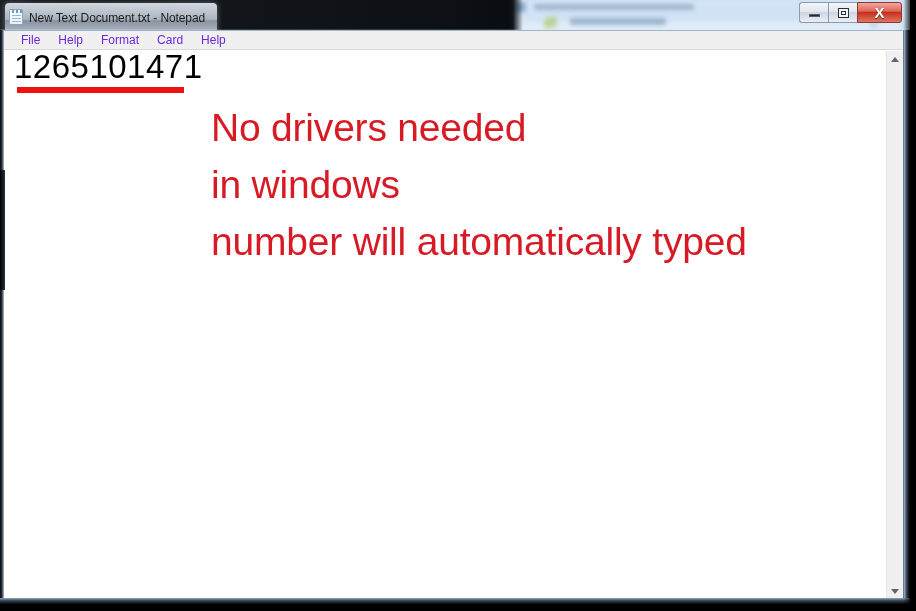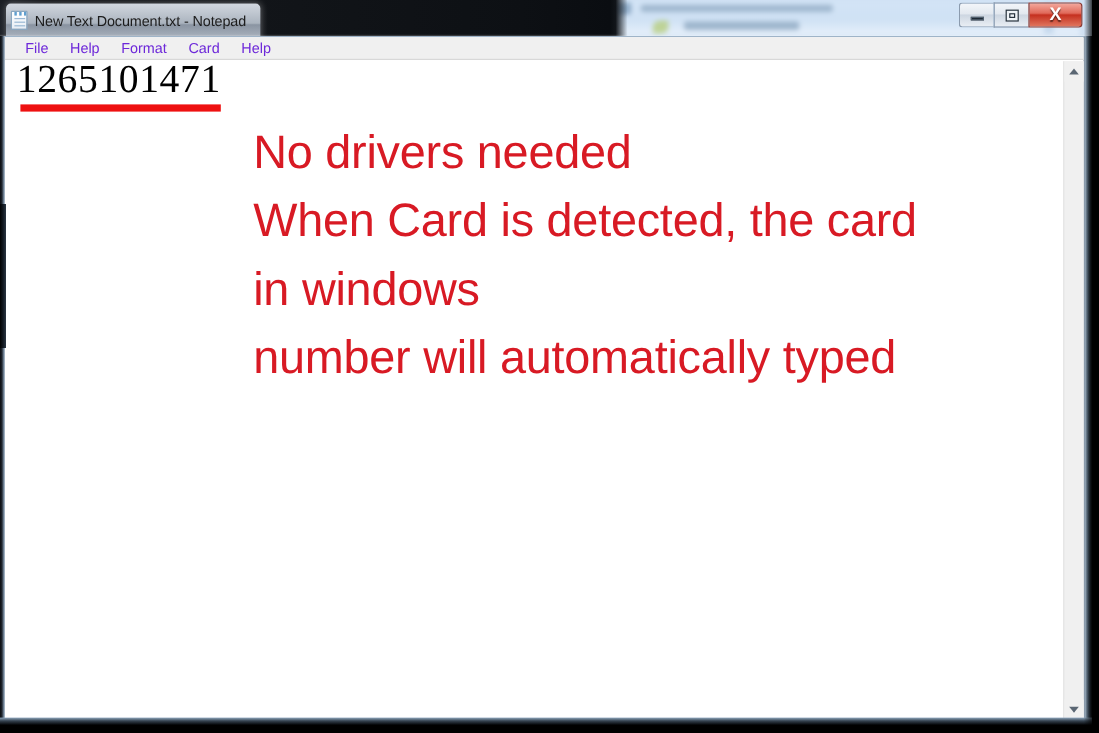--- a/index.html
+++ b/index.html
@@ -258,21 +258,21 @@
     right: 17px;
     bottom: 0;
     background: #fff;
     overflow: hidden;
   }
 
   #card-number {
     position: absolute;
     left: 10px;
     top: -2px;
-    font-family: Liberation Serif, serif;
+    font-family: Liberation Sans, sans-serif;
     font-size: 33px;
     line-height: 36px;
     color: #000;
     letter-spacing: 0.5px;
     white-space: pre;
   }
   #card-underline {
     position: absolute;
     left: 13px;
     top: 36px;
@@ -427,21 +427,20 @@
         <div class="menu-item">Card</div>
         <div class="menu-item">Help</div>
       </div>
 
       <div id="textarea">
         <div id="card-number">1265101471</div>
         <div id="card-underline"></div>
 
         <div id="annotation">
           <div class="ann-line">No drivers needed</div>
-          <div class="ann-line">When Card is detected, the card</div>
           <div class="ann-line">in windows</div>
           <div class="ann-line">number will automatically typed</div>
         </div>
       </div>
 
       <div id="scrollbar">
         <div class="sb-arrow up">
           <span class="tri up"></span>
         </div>
         <div class="sb-arrow down">

